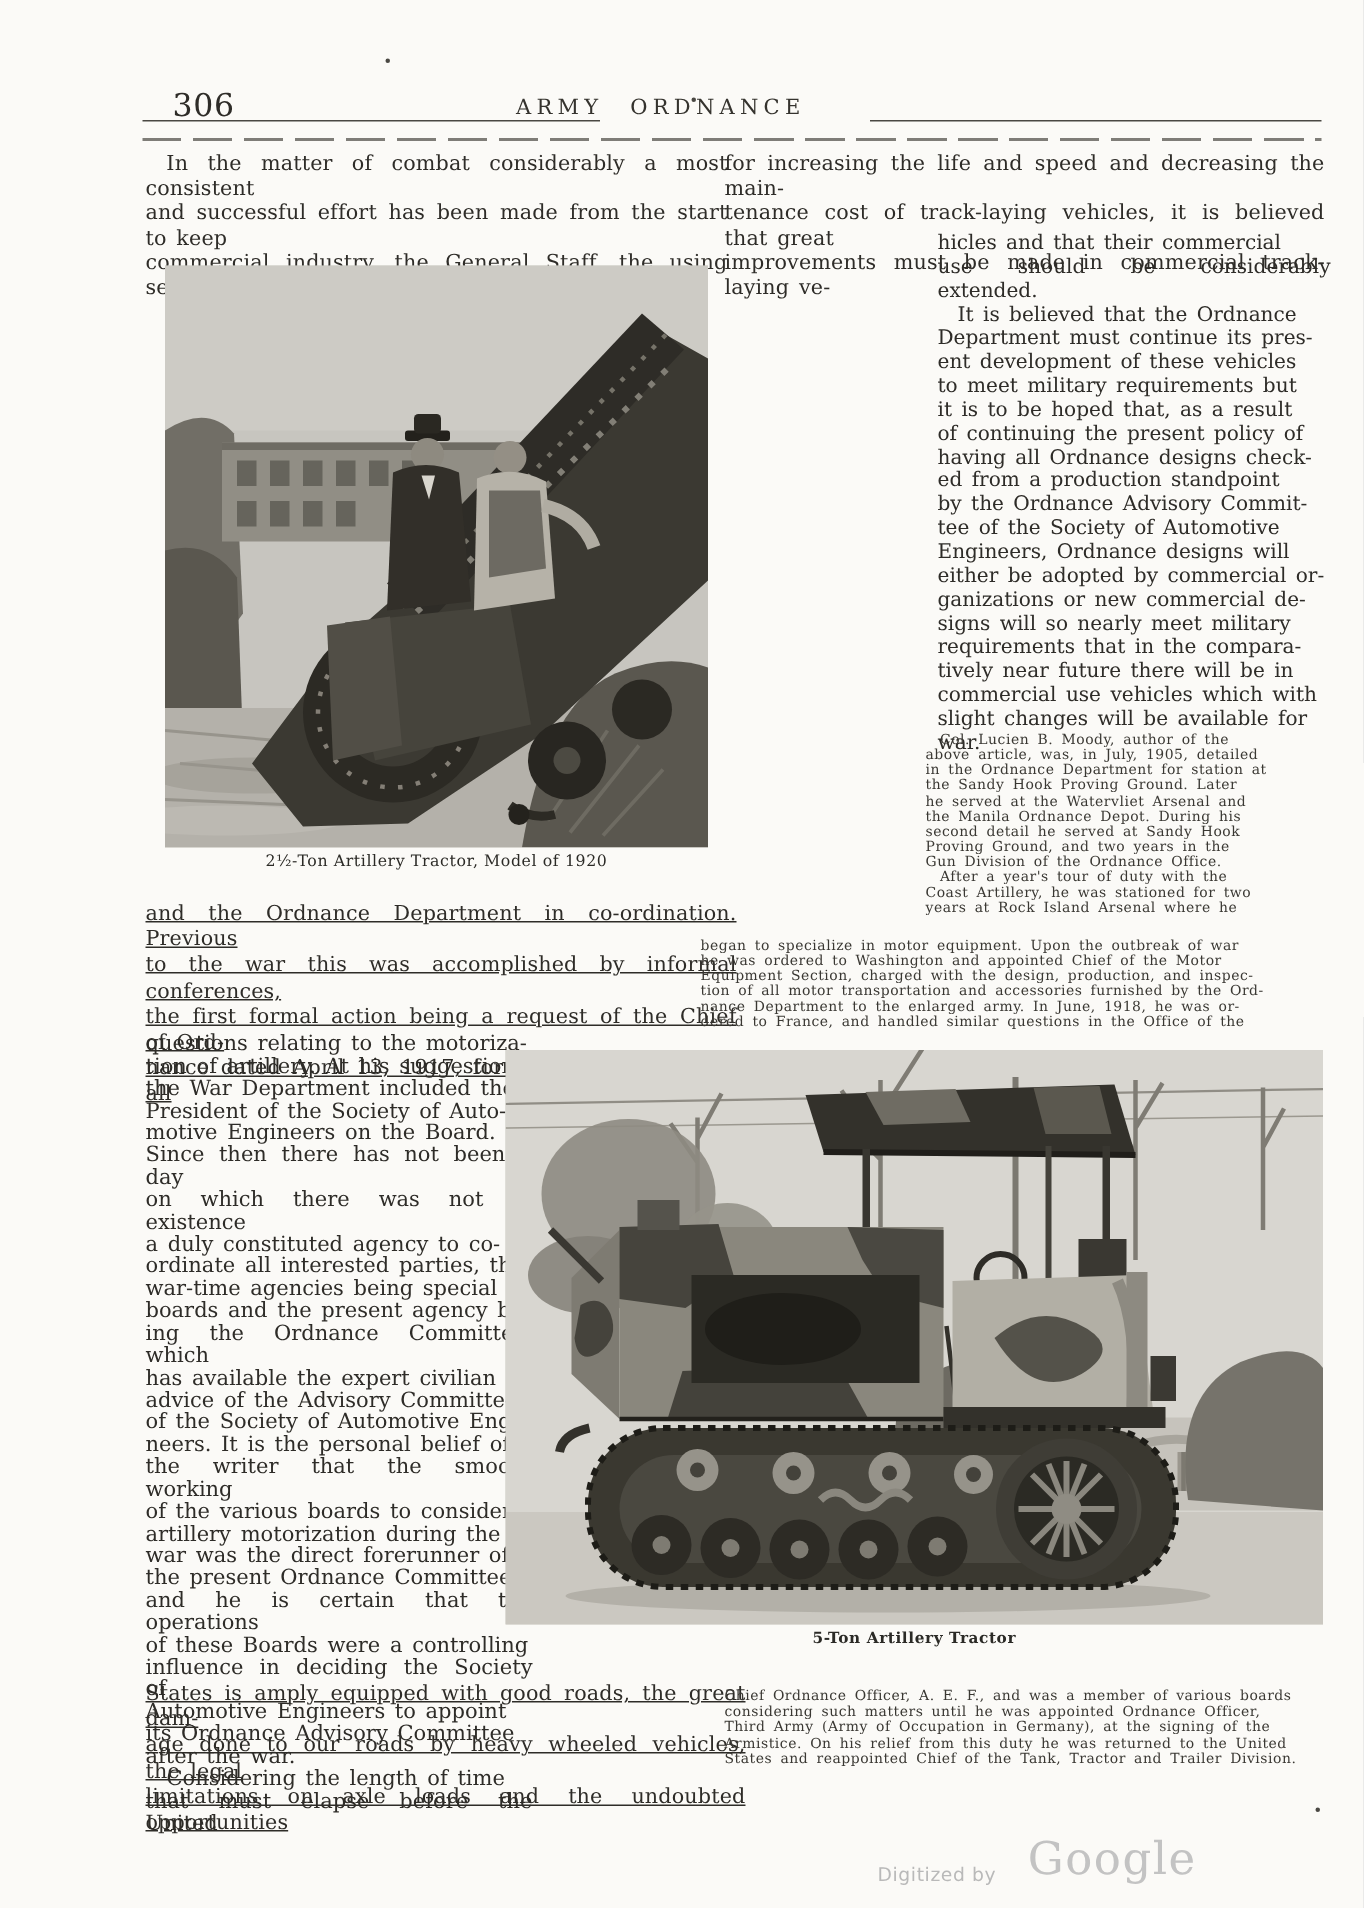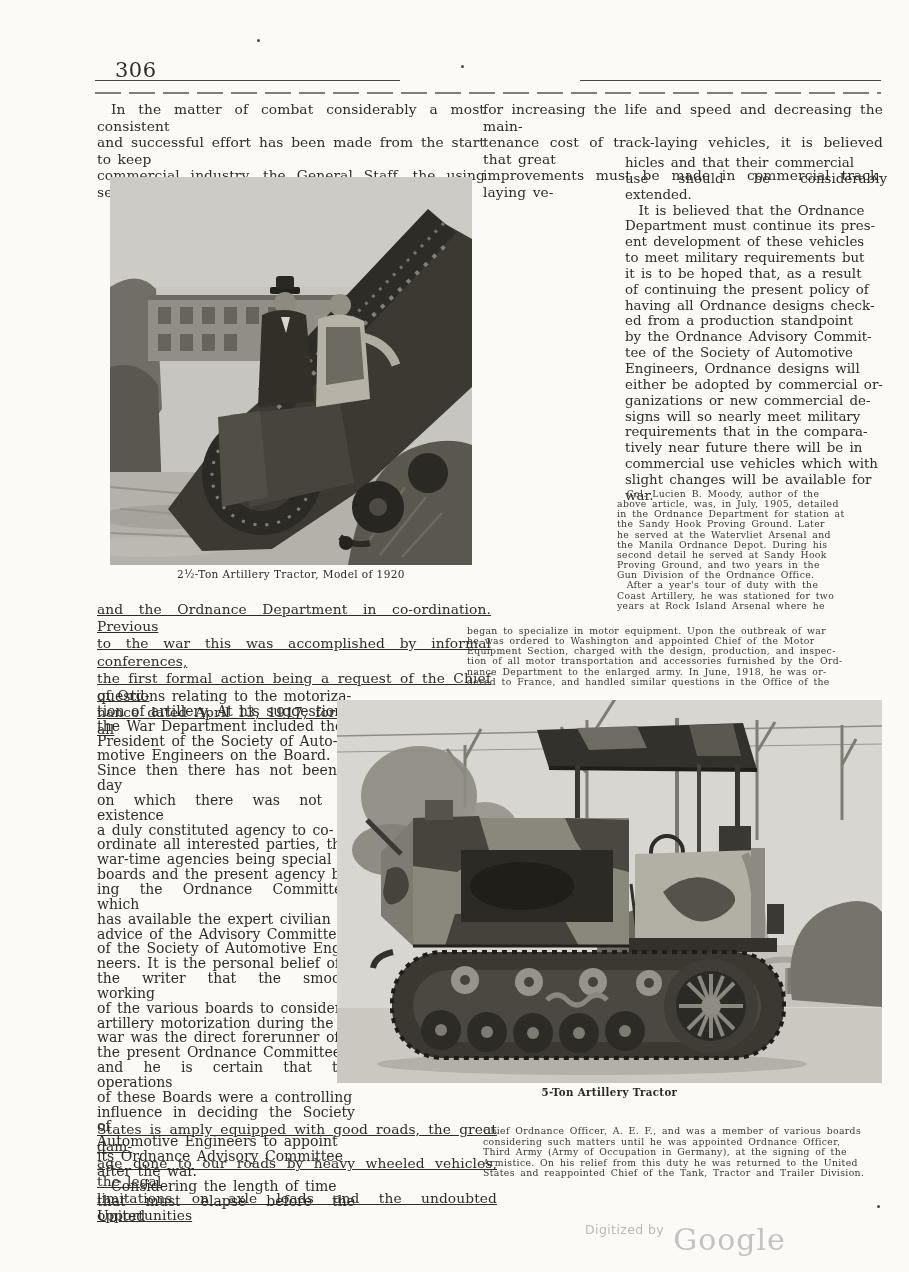--- a/index.html
+++ b/index.html
@@ -21,30 +21,31 @@
     font-size:14px;letter-spacing:3.5px;word-spacing:10px;color:#35332e;}
   .rule{position:absolute;border-top:1.4px solid #4a4843;height:0;}
   .rule-dash{position:absolute;height:2px;
     background:repeating-linear-gradient(90deg,#55534d 0 26px,rgba(0,0,0,0) 26px 34px);
     opacity:.75;}
   .caption{position:absolute;text-align:center;font-size:10.5px;letter-spacing:.4px;color:#2b2a26;}
   .cap-b{font-weight:bold;font-size:10.2px;}
   .photo{position:absolute;overflow:hidden;background:#c6c4be;}
   .photo svg{display:block;}
   .speck{position:absolute;background:#4a4843;border-radius:50%;}
-  .watermark{position:absolute;left:585px;top:1222px;display:flex;align-items:flex-start;gap:9px;}
+  .watermark{position:absolute;left:585px;top:1222px;display:flex;align-items:flex-end;gap:21px;}
   .wm-pre{font-family:"DejaVu Sans","Liberation Sans",sans-serif;font-size:12.5px;color:#b9b9b9;letter-spacing:.4px;}
   .wm-logo{font-family:"DejaVu Serif","Liberation Serif",serif;font-size:30px;color:#c3c3c3;letter-spacing:1px;}
 </style>
 </head>
 <body>
 
 <div class="page">
 
   <div class="pageno">306</div>
+  <div class="htitle">ARMY ORDNANCE</div>
   <div class="rule" style="left:95px;top:80px;width:305px;"></div>
   <div class="rule" style="left:580px;top:80px;width:301px;"></div>
   <div class="rule-dash" style="left:95px;top:92px;width:786px;"></div>
   <div class="speck" style="left:461px;top:65px;width:3px;height:3px;"></div>
   <div class="speck" style="left:257px;top:39px;width:3px;height:3px;"></div>
   <div class="speck" style="left:877px;top:1205px;width:3px;height:3px;"></div>
 
   <div class="txt body-lg" style="left:97px;top:101px;width:388px;"> In the matter of combat considerably a most consistent
 and successful effort has been made from the start to keep
 commercial industry, the General Staff, the using service</div>

